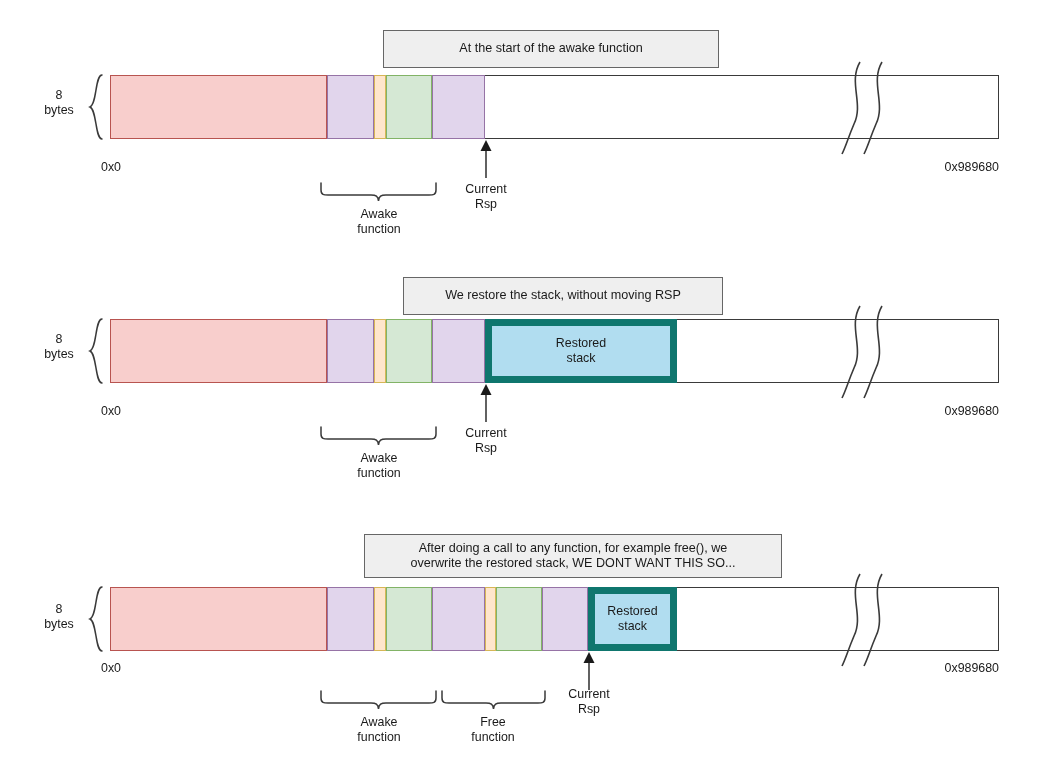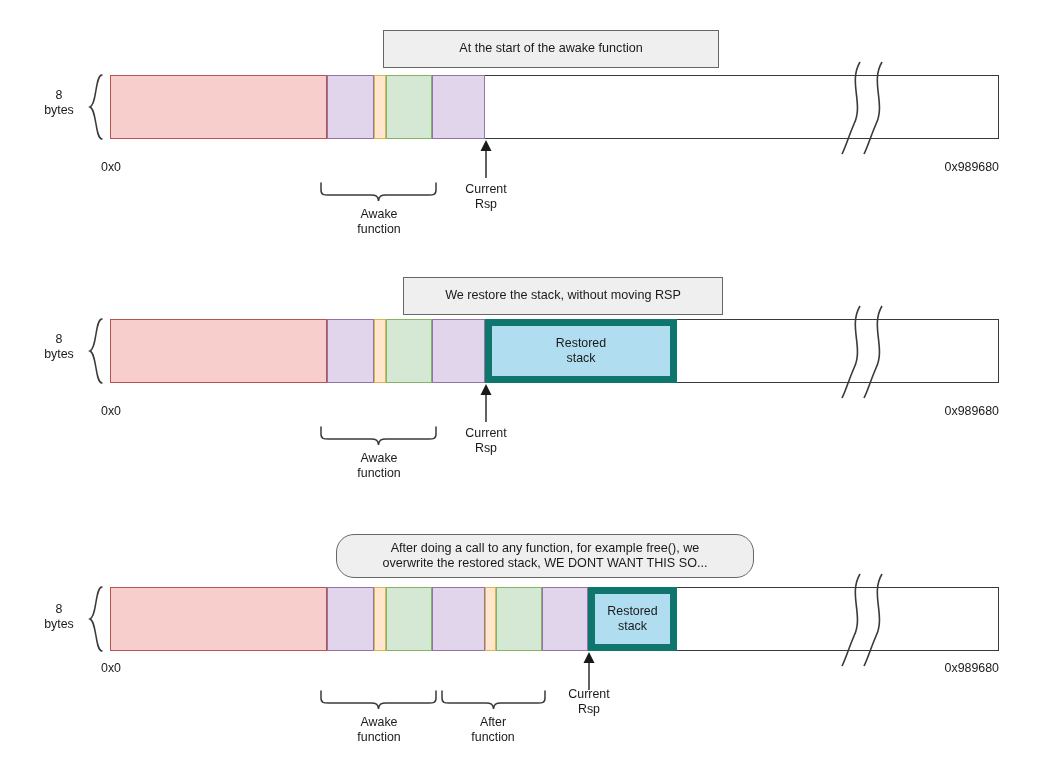--- a/index.html
+++ b/index.html
@@ -172,21 +172,21 @@
     <svg class="abs" style="left:478px; top:384px; width:16px; height:38px;">
       <line class="stroke-dark" x1="8" y1="38" x2="8" y2="9"></line>
       <path class="fill-dark" d="M8,0 L13.5,11 L2.5,11 Z"></path>
     </svg>
     <div class="lbl" style="left:436px; top:426px; width:100px;">Current
 Rsp</div>
   </div>
 
   <div>
 
-    <div class="title-box" style="left:336px; top:534px; width:400px; height:38px;border-radius:18px;">
+    <div class="title-box" style="left:364px; top:534px; width:400px; height:38px;">
       <span>After doing a call to any function, for example free(), we
 overwrite the restored stack, WE DONT WANT THIS SO...</span>
     </div>
 
     <div class="lbl" style="left:32px; top:602px; width:54px;">8
 bytes</div>
     <svg class="abs" style="left:88px; top:586px; width:18px; height:66px;">
       <path class="stroke-brace" d="M14,1 C7,1 9,30 2,33 C9,36 7,65 14,65"></path>
     </svg>
 
@@ -214,21 +214,21 @@
 
     <svg class="abs" style="left:320px; top:690px; width:117px; height:20px;">
       <path class="stroke-brace" d="M1,1 L1,8 C1,13 4,13 8,13 L51,13 C56,13 58,14 58.5,19 C59,14 61,13 66,13 L109,13 C113,13 116,13 116,8 L116,1"></path>
     </svg>
     <div class="lbl" style="left:329px; top:715px; width:100px;">Awake
 function</div>
 
     <svg class="abs" style="left:441px; top:690px; width:105px; height:20px;">
       <path class="stroke-brace" d="M1,1 L1,8 C1,13 4,13 8,13 L45,13 C50,13 52,14 52.5,19 C53,14 55,13 60,13 L97,13 C101,13 104,13 104,8 L104,1"></path>
     </svg>
-    <div class="lbl" style="left:443px; top:715px; width:100px;">After
+    <div class="lbl" style="left:443px; top:715px; width:100px;">Free
 function</div>
 
     <svg class="abs" style="left:581px; top:652px; width:16px; height:38px;">
       <line class="stroke-dark" x1="8" y1="38" x2="8" y2="9"></line>
       <path class="fill-dark" d="M8,0 L13.5,11 L2.5,11 Z"></path>
     </svg>
     <div class="lbl" style="left:539px; top:687px; width:100px;">Current
 Rsp</div>
   </div>
 

